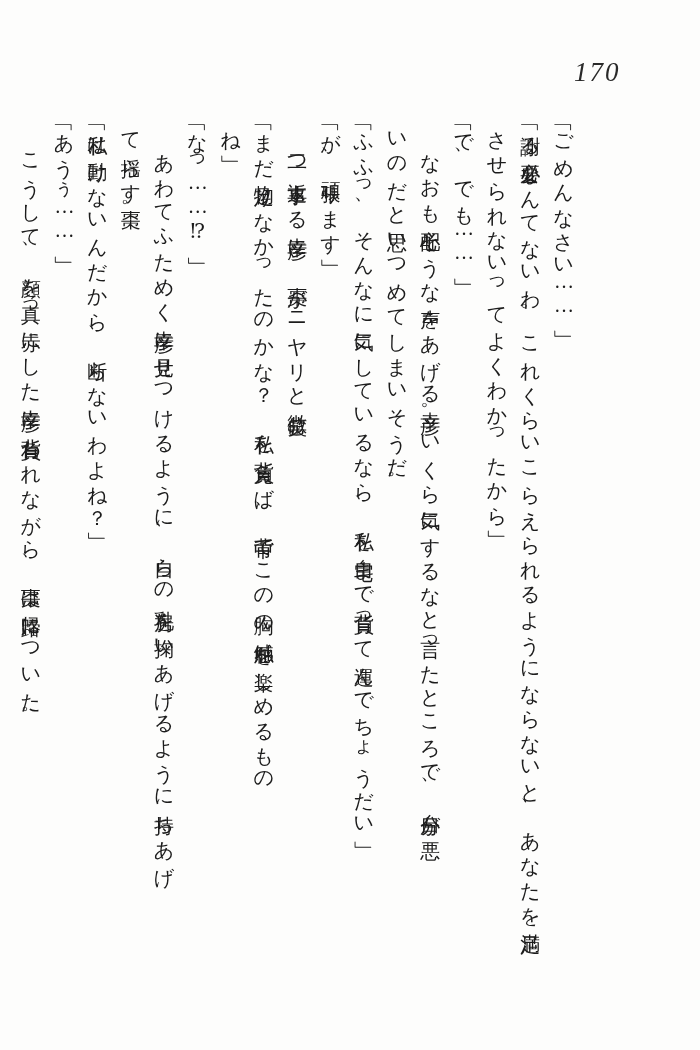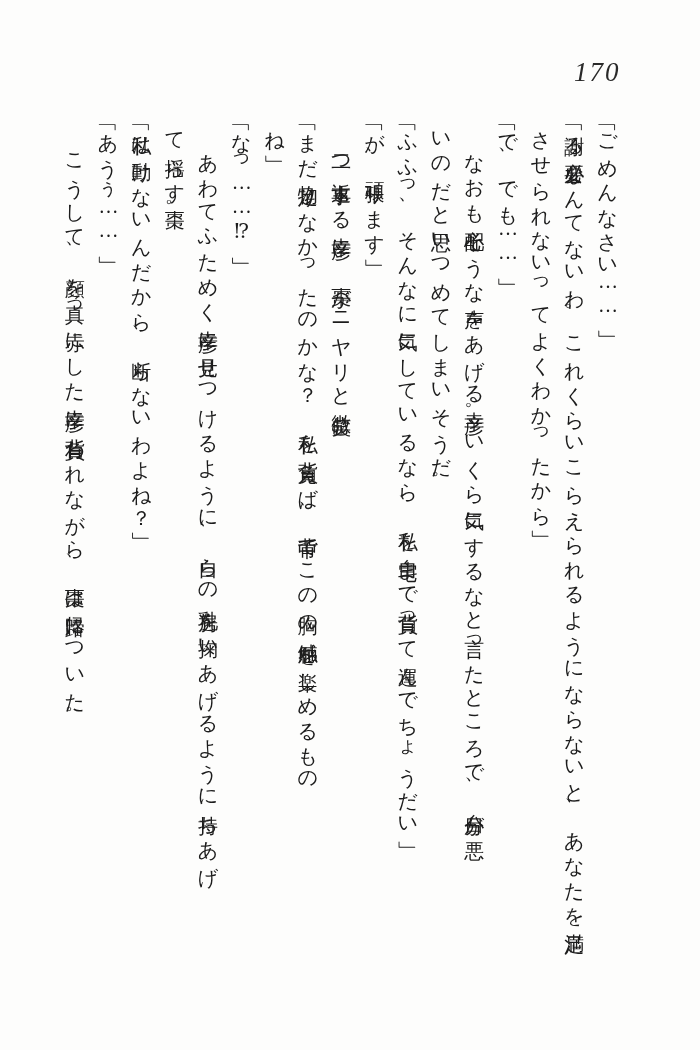--- a/index.html
+++ b/index.html
@@ -10,21 +10,20 @@
     background: #fdfdfc;
   }
   .page {
     position: relative;
     width: 648px;
     height: 1050px;
     background: #fdfdfc;
     overflow: hidden;
     font-family: "Liberation Serif", "DejaVu Serif", serif;
     color: #1e1e1e;
-    padding-left: 44px;
   }
   .page-number {
     position: absolute;
     top: 57px;
     left: 574px;
     font-style: italic;
     font-size: 27px;
     letter-spacing: 2px;
     color: #2a2a2a;
   }

